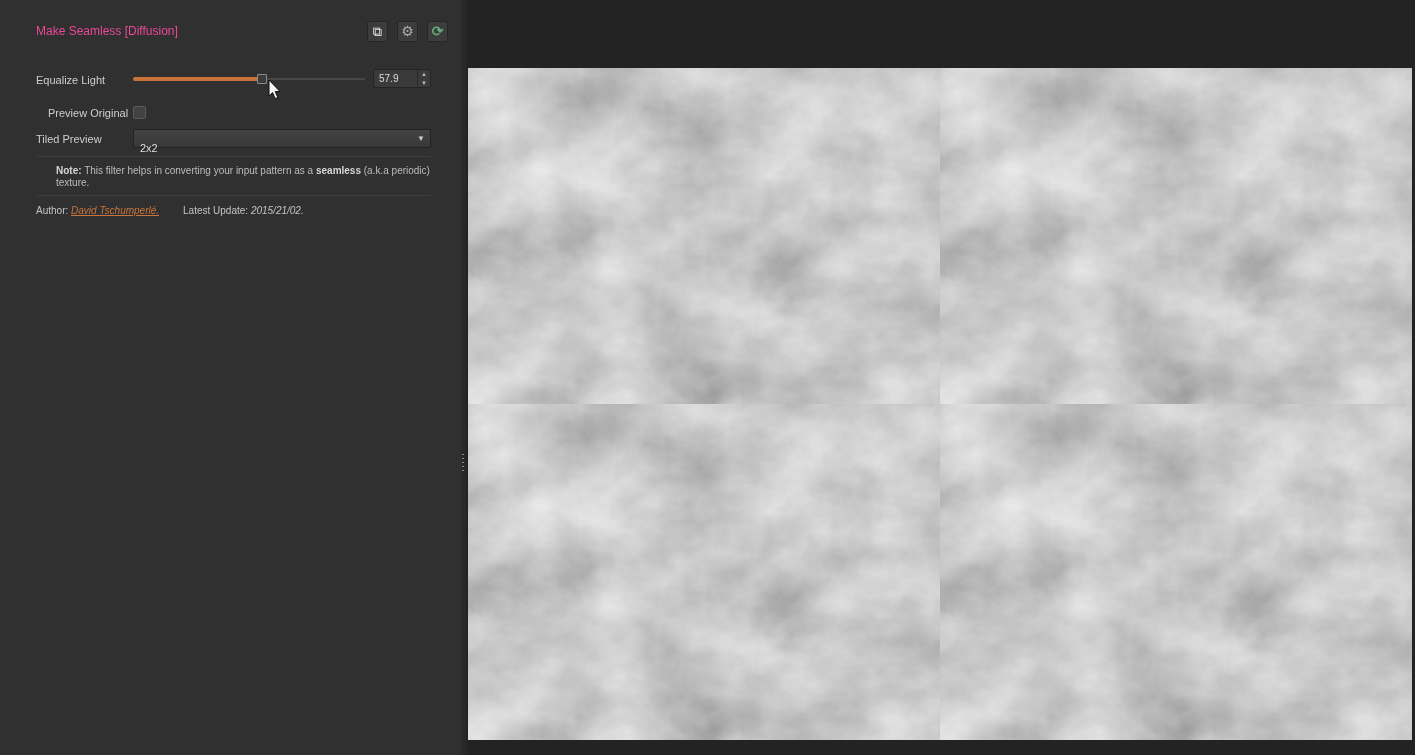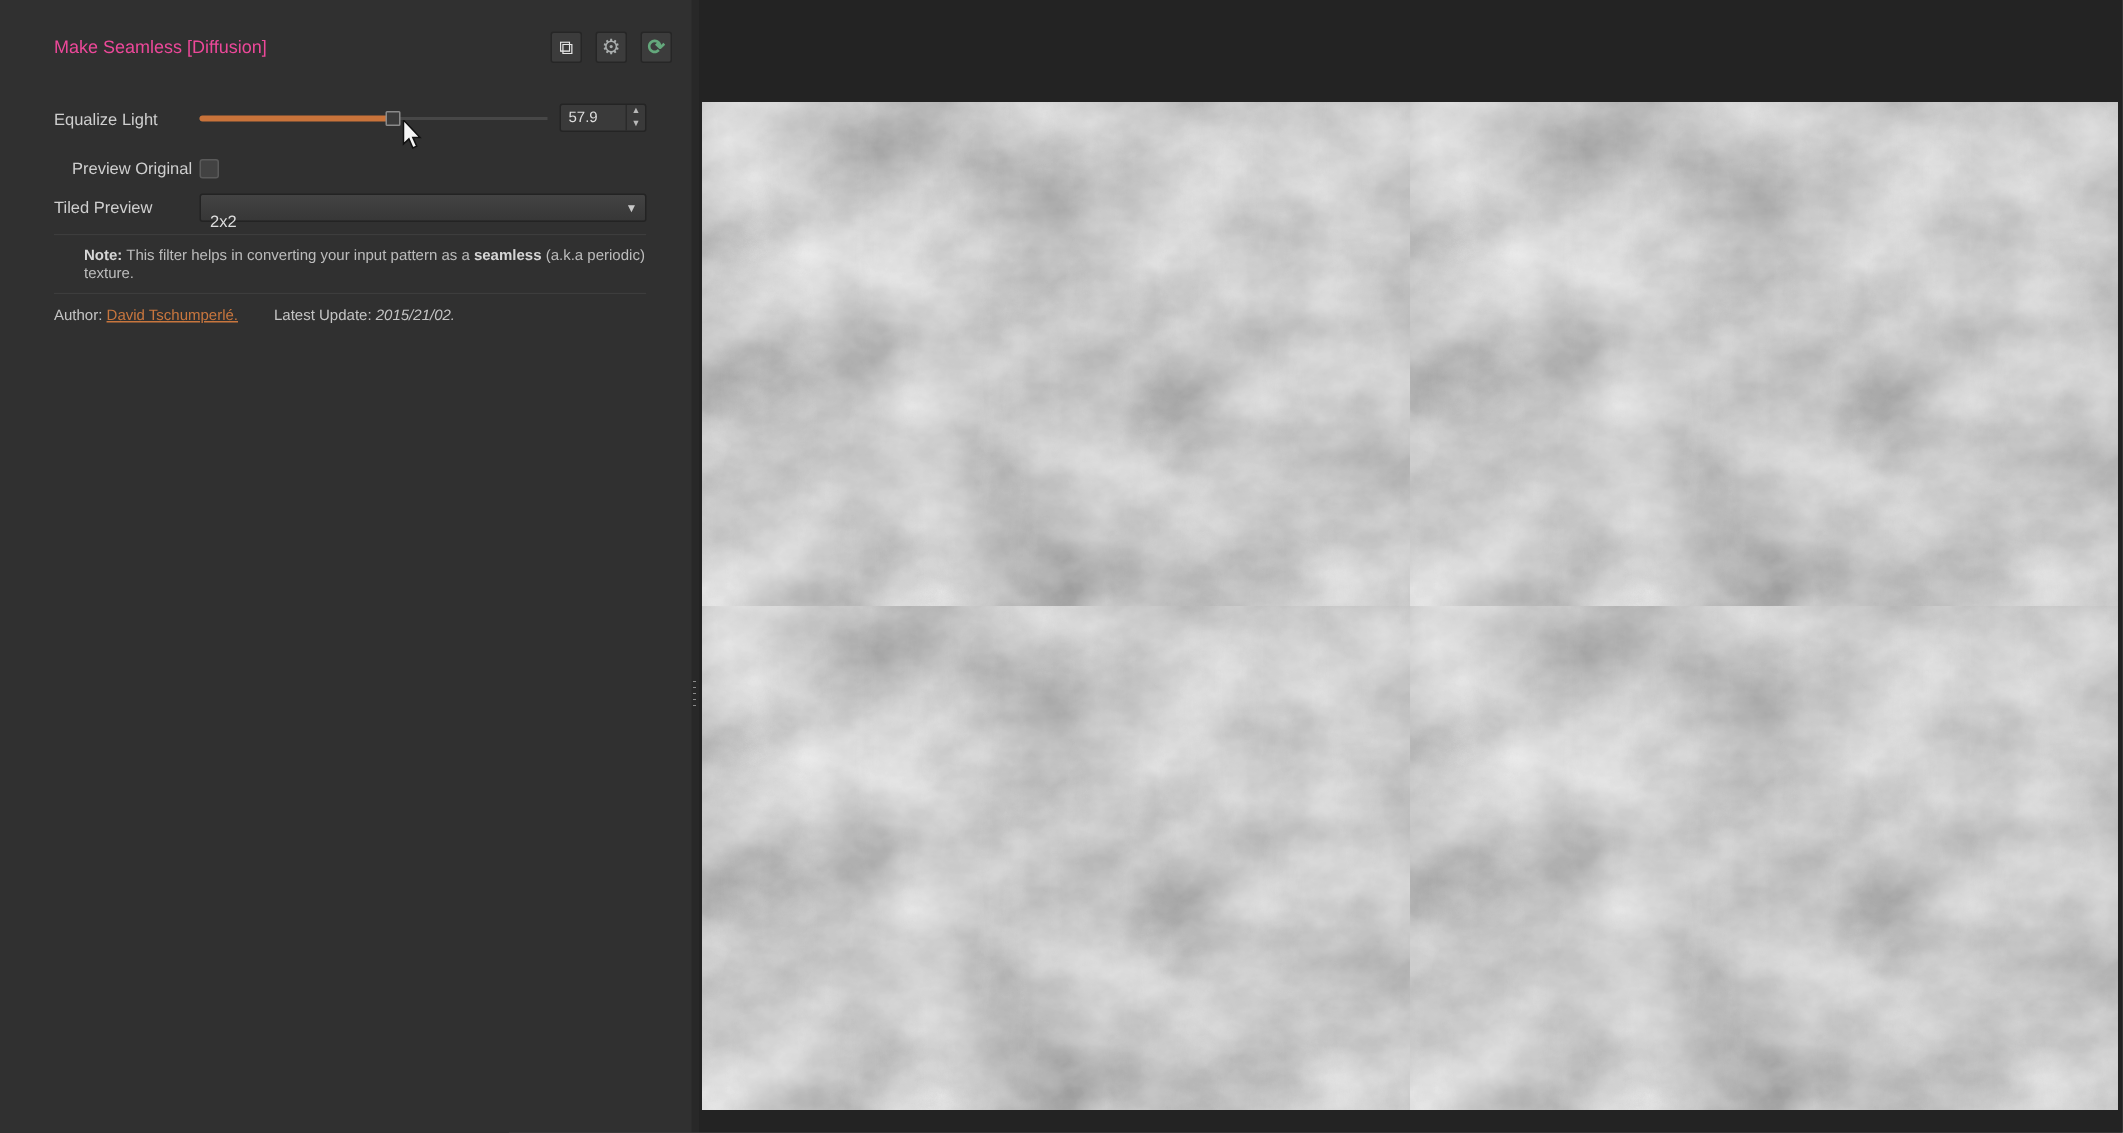--- a/index.html
+++ b/index.html
@@ -57,21 +57,21 @@
 
   .divider { position:absolute; left:36px; width:395px; height:1px; background:#1f1f1f;
              border-bottom:1px solid #3d3d3d; }
   .div1 { top:156px; } .div2 { top:195px; }
 
   .note { position:absolute; left:44px; top:165px; width:394px; font-size:10px;
           line-height:12px; color:#bcbcbc;margin-left:12px; }
   .note b { color:#d6d6d6; }
 
   .credits { position:absolute; left:36px; top:205px; font-size:10px; color:#c4c4c4; }
-  .author-link { color:#c8763e; text-decoration:underline; cursor:pointer; }
+  .author-link { color:#c8763e; font-style:italic; text-decoration:underline; cursor:pointer; }
   .update-label { margin-left:24px; }
   .update-value { font-style:italic; }
 
   
   .preview-pane { position:absolute; left:466px; top:0; width:949px; height:755px; background:#232323; }
   .preview-image { position:absolute; left:2px; top:68px; width:944px; height:672px; background:#8c8c8c; }
   .preview-image svg { display:block; }
 
   
   .cursor { position:absolute; left:268px; top:80px; width:14px; height:21px; pointer-events:none; }

